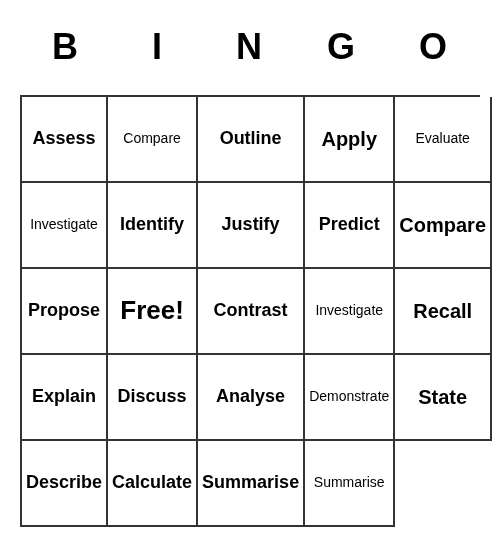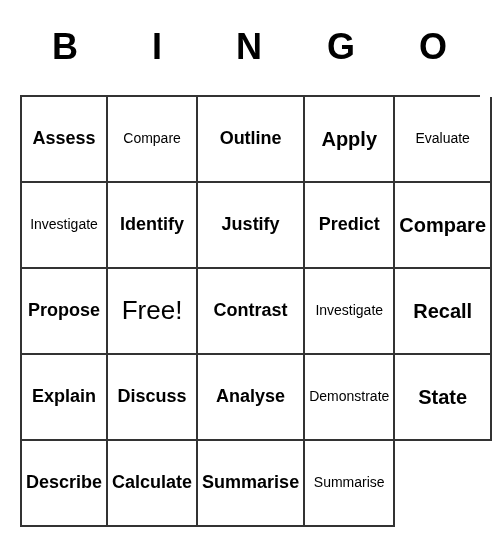--- a/index.html
+++ b/index.html
@@ -65,21 +65,21 @@
       font-weight: bold;
     }
 
     .bingo-cell.medium span {
       font-size: 18px;
       font-weight: bold;
     }
 
     .bingo-cell.free span {
       font-size: 26px;
-      font-weight: normal;
+      font-weight: bold;
     }
   </style>
 </head>
 <body>
 
 <div class="bingo-container">
   <div class="bingo-header">
   <div class="bingo-header-cell">B</div>
       <div class="bingo-header-cell">I</div>
       <div class="bingo-header-cell">N</div>

